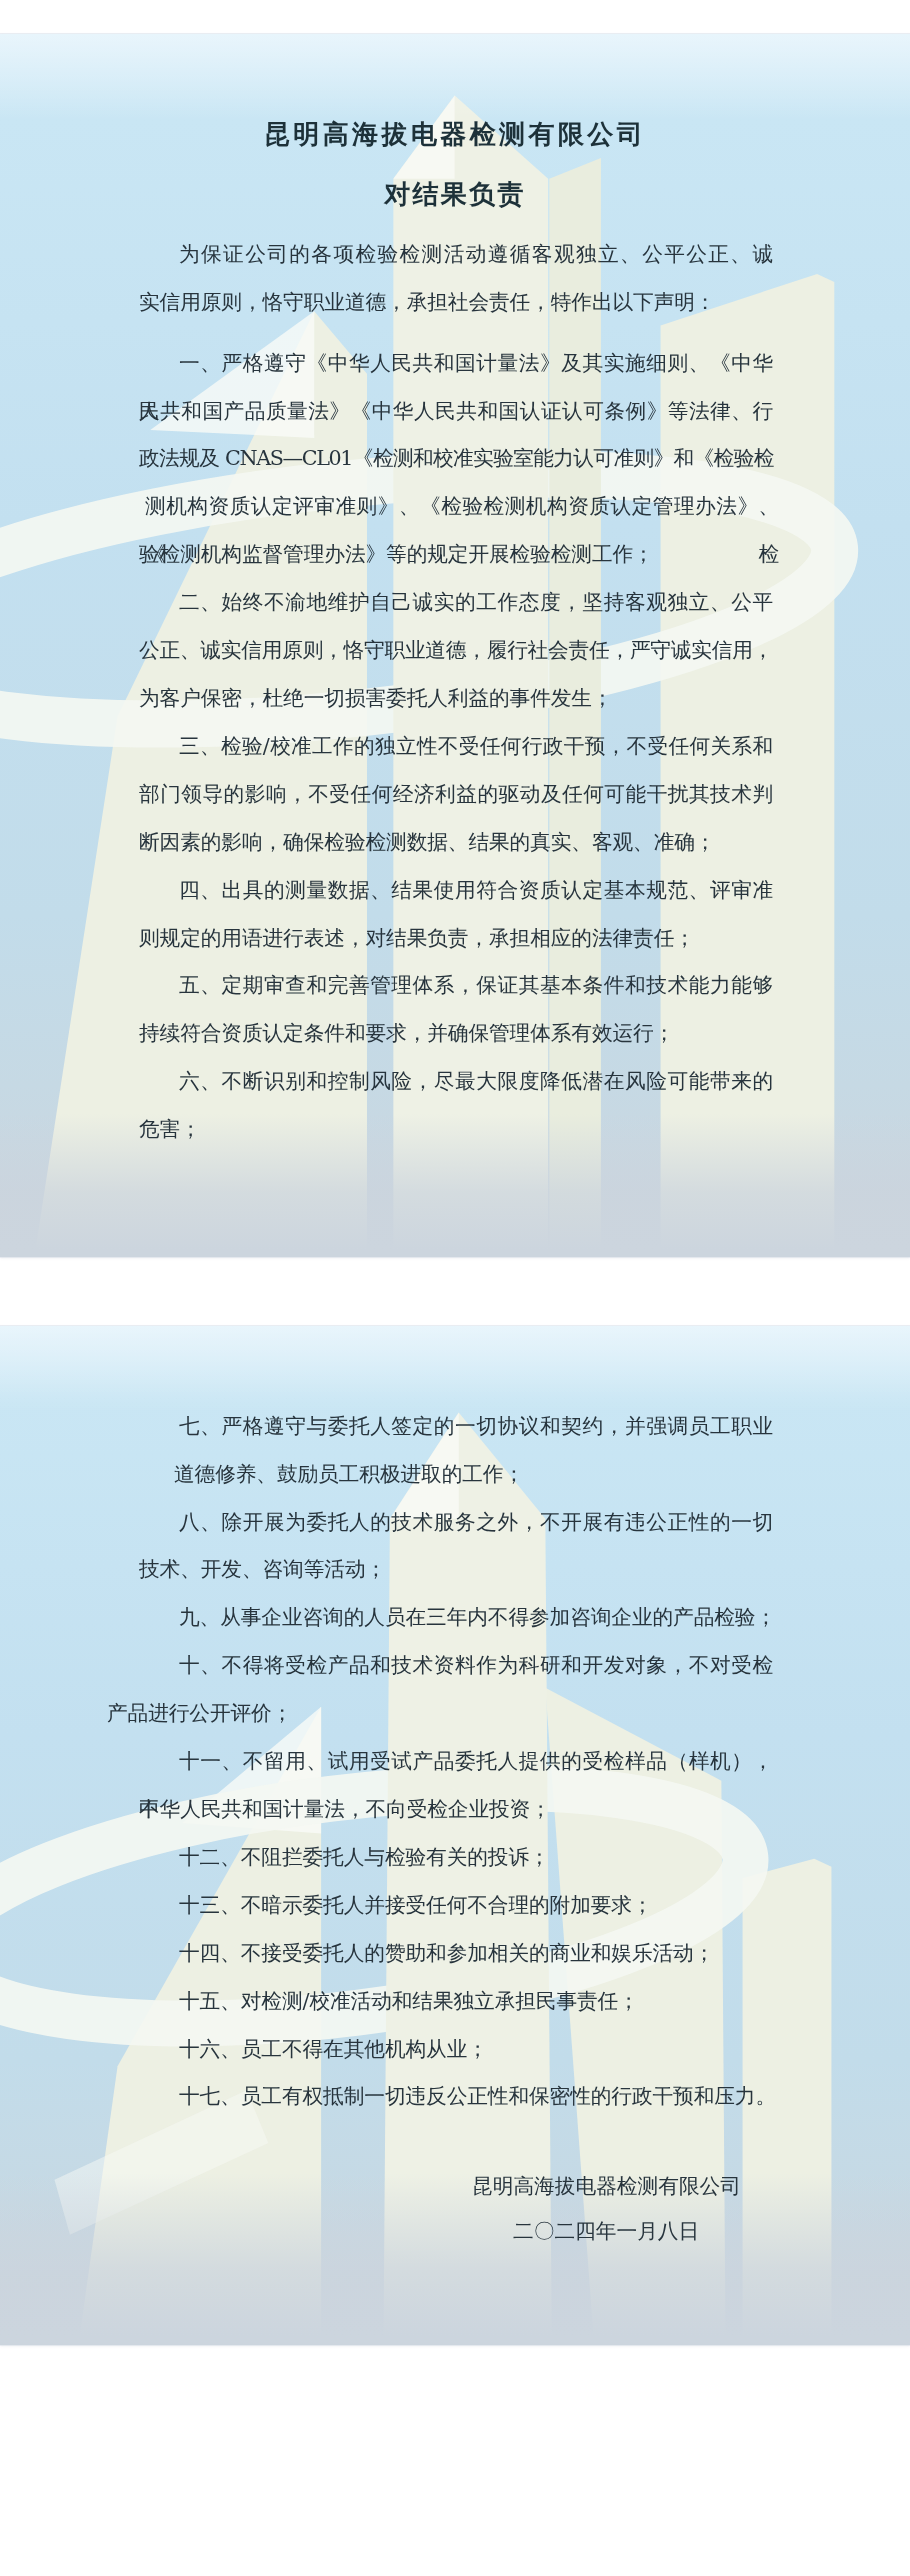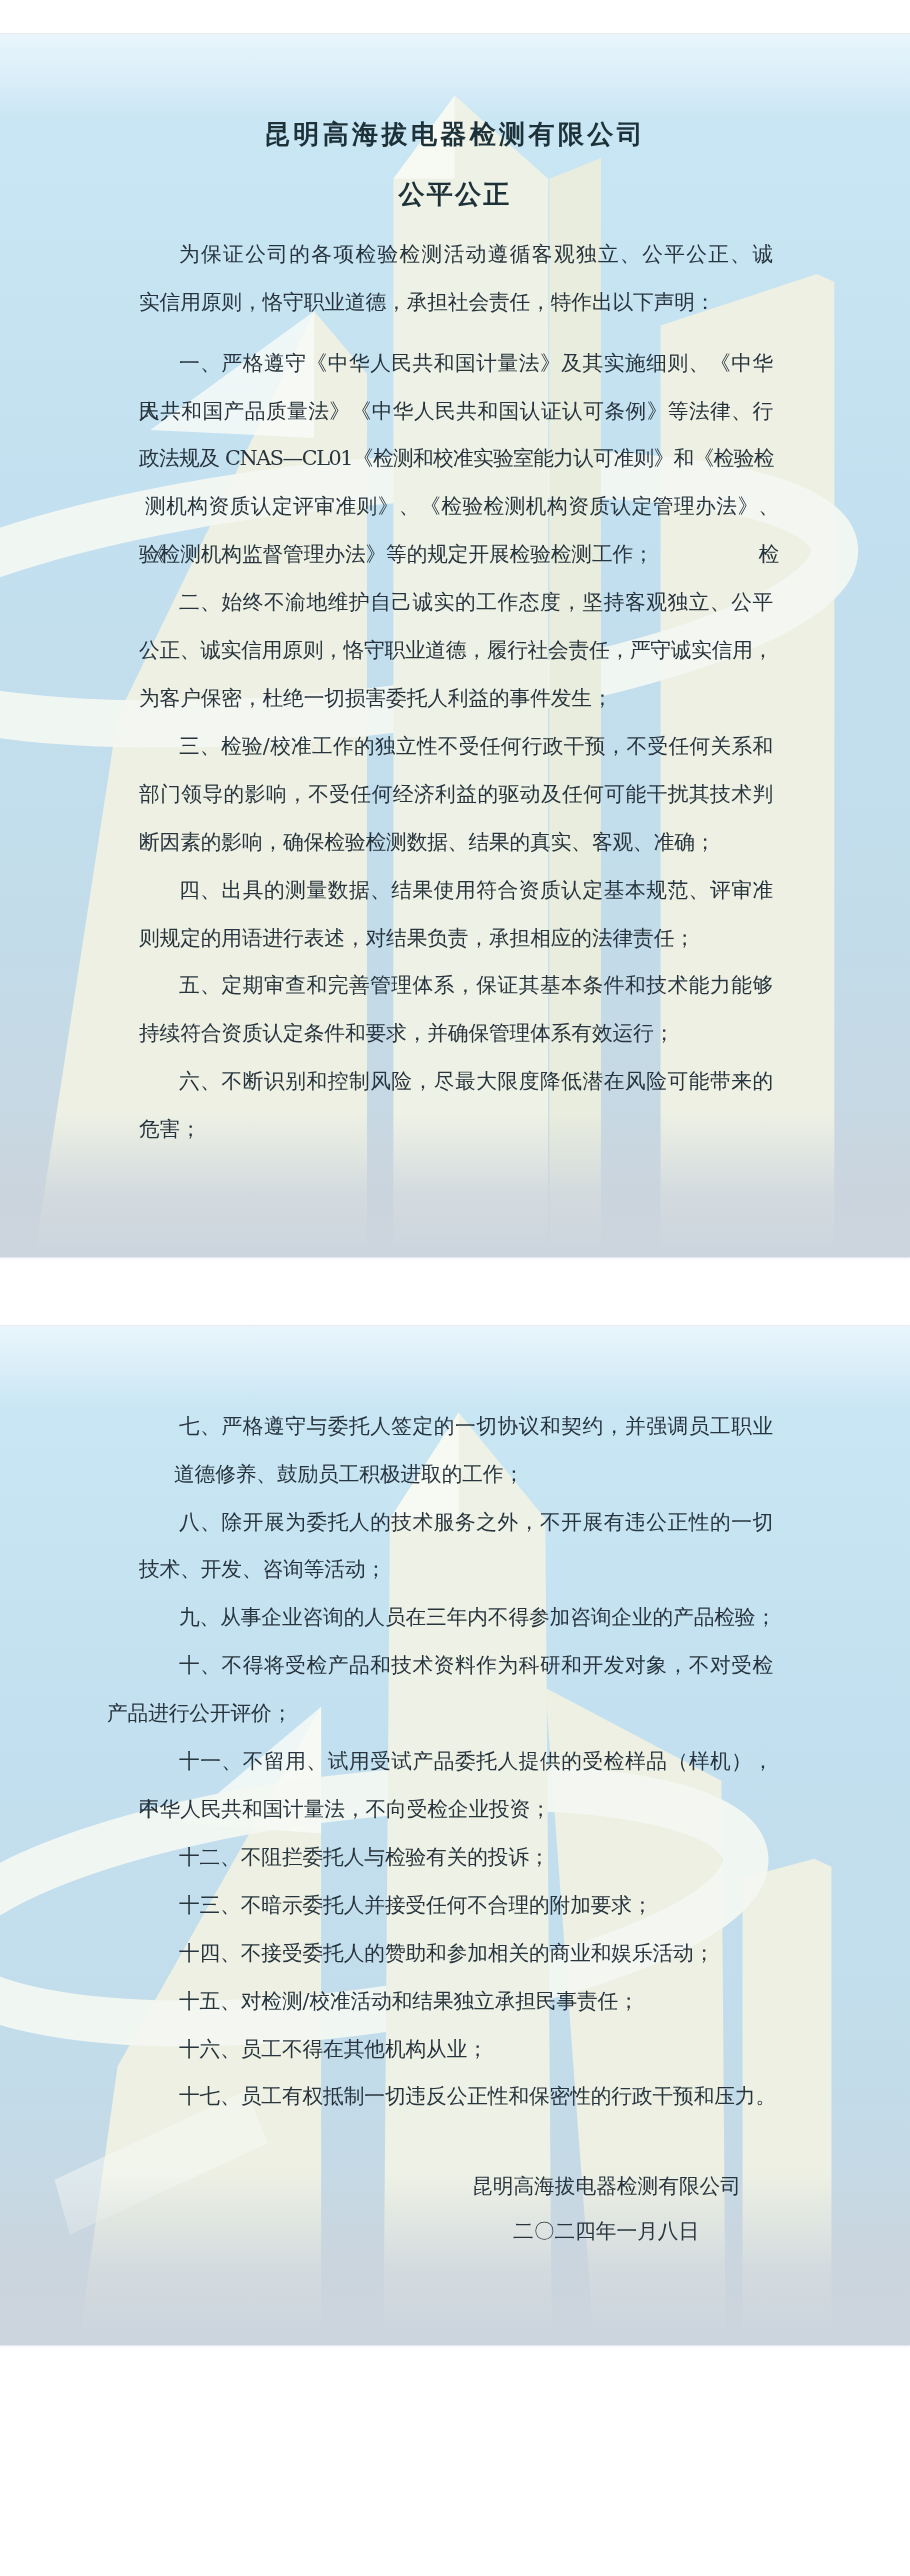--- a/index.html
+++ b/index.html
@@ -70,21 +70,21 @@
         <ellipse cx="605" cy="985" rx="855" ry="200" fill="none" stroke="#f4f7f2" stroke-width="82" opacity="0.92"></ellipse>
       </g>
 
       <polygon points="686,252 793,107 956,252 956,2132 686,2132" fill="#eef1e5"></polygon>
       <polygon points="686,252 793,107 793,252" fill="#f9fbf7" opacity="0.75"></polygon>
 
       <polygon points="958,252 1048,216 1048,2132 958,2132" fill="#e9edde"></polygon>
     </svg>
 
     <h1 class="doc-company">昆明高海拔电器检测有限公司</h1>
-    <h2 class="doc-title">公平公正</h2>
+    <h2 class="doc-title">对结果负责</h2>
 
     <div id="p1-lines">
         <div class="tline j ind" style="top: 196px;">为保证公司的各项检验检测活动遵循客观独立、公平公正、诚</div>
         <div class="tline" style="top: 244px; font-family: Liberation Serif, serif;">实信用原则，恪守职业道德，承担社会责任，特作出以下声明：</div>
         <div class="tline j ind" style="top: 305px;">一、严格遵守《中华人民共和国计量法》及其实施细则、《中华人</div>
         <div class="tline j" style="top: 353px;">民共和国产品质量法》《中华人民共和国认证认可条例》等法律、行</div>
         <div class="tline j tight" style="top: 400px;">政法规及 CNAS—CL01《检测和校准实验室能力认可准则》和《检验检</div>
         <div class="tline j snug" style="top: 448px; margin-left: 6px;">测机构资质认定评审准则》、《检验检测机构资质认定管理办法》、《检</div>
         <div class="tline" style="top: 496px;">验检测机构监督管理办法》等的规定开展检验检测工作；</div>
         <div class="tline j ind" style="top: 544px;">二、始终不渝地维护自己诚实的工作态度，坚持客观独立、公平</div>

